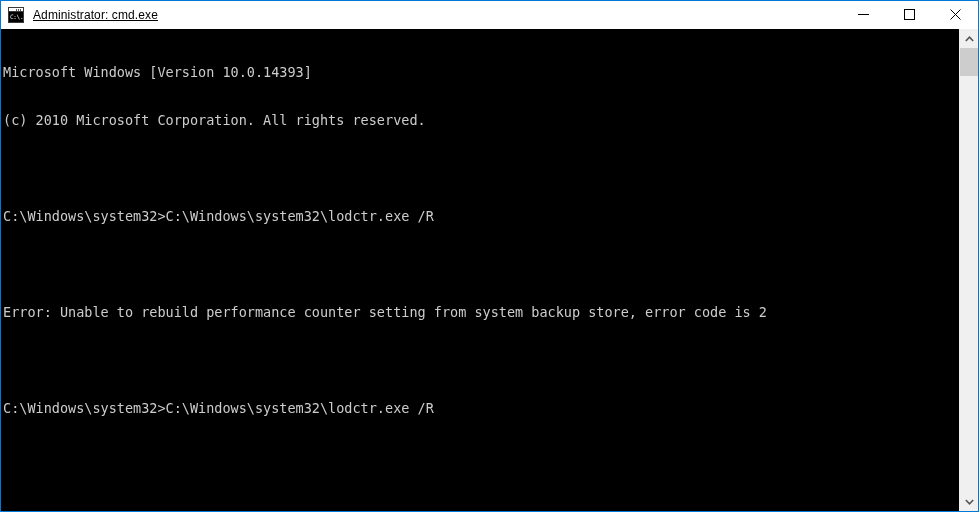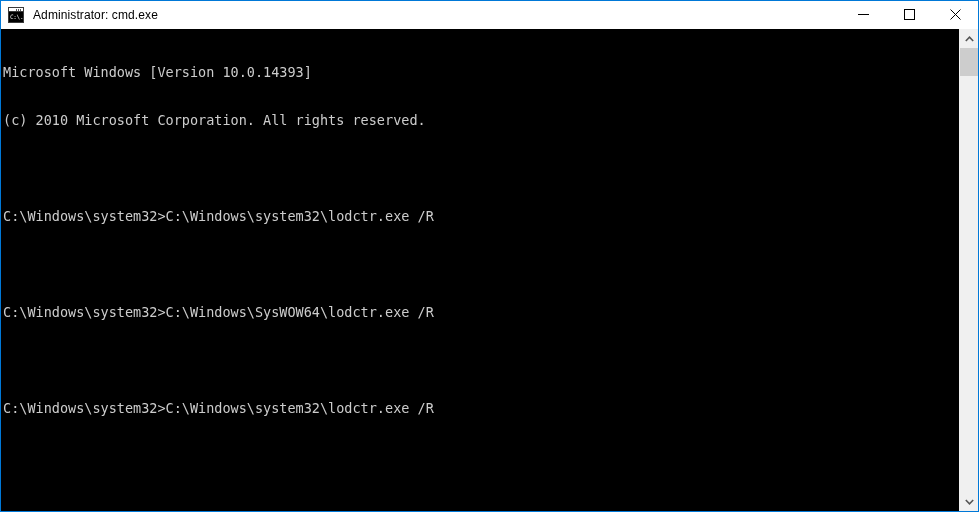--- a/index.html
+++ b/index.html
@@ -27,20 +27,21 @@
 
   
   #titlebar {
     position: relative;
     height: 28px;
     flex: 0 0 28px;
     background: #ffffff;
     display: flex;
     align-items: center;
     user-select: none;
+    text-decoration: underline;
   }
 
   #app-icon {
     width: 16px;
     height: 16px;
     margin-left: 7px;
     margin-right: 9px;
     flex: 0 0 16px;
     position: relative;
     background: #ffffff;
@@ -218,21 +219,21 @@
   </div>
 
   <div id="client">
 
     <div id="console">
       <div class="console-line">Microsoft Windows [Version 10.0.14393]</div>
       <div class="console-line">(c) 2010 Microsoft Corporation. All rights reserved.</div>
       <div class="console-line blank"></div>
       <div class="console-line">C:\Windows\system32&gt;C:\Windows\system32\lodctr.exe /R</div>
       <div class="console-line blank"></div>
-      <div class="console-line">C:\Windows\system32&gt;C:\Windows\SysWOW64\lodctr.exe /R</div>
+      <div class="console-line">Error: Unable to rebuild performance counter setting from system backup store, error code is 2</div>
       <div class="console-line blank"></div>
       <div class="console-line">C:\Windows\system32&gt;C:\Windows\system32\lodctr.exe /R</div>
       
       
       
     </div>
 
     <div id="scrollbar">
       <div class="sb-arrow">
         <span>

